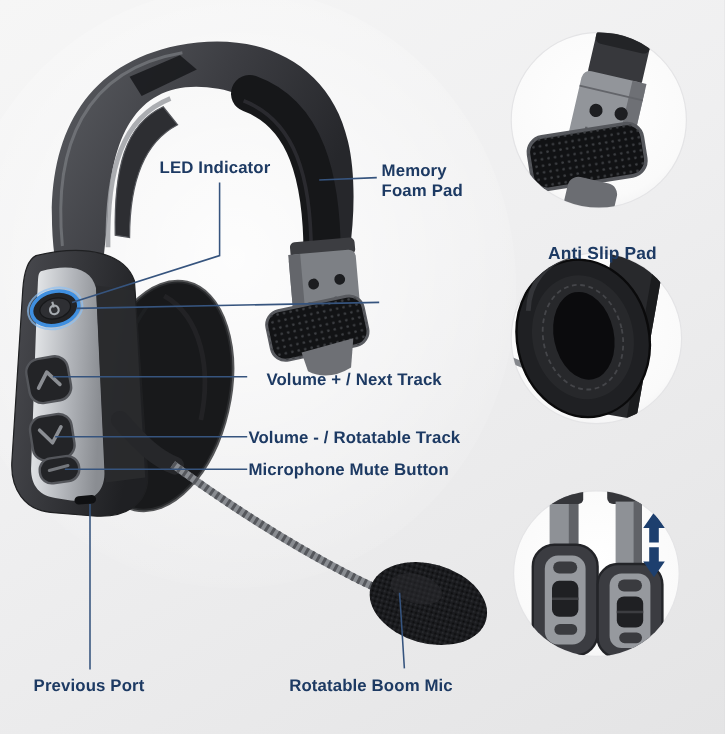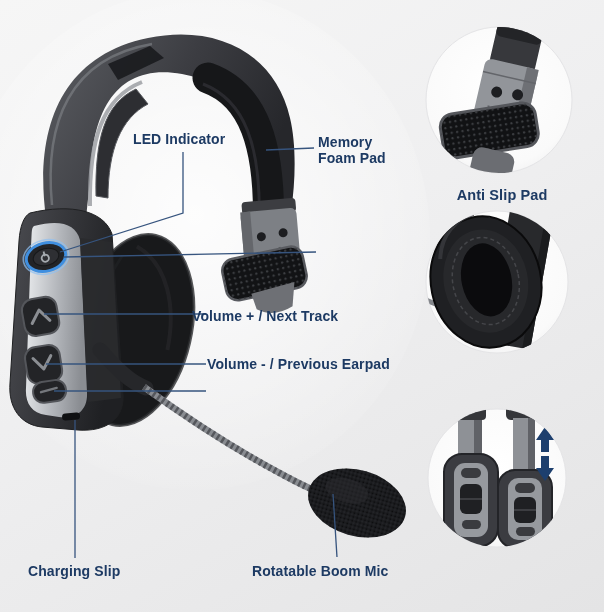--- a/index.html
+++ b/index.html
@@ -12,21 +12,21 @@
   .label {
     position:absolute;
     font-weight:700;
     font-size:14px;
     line-height:1.16;
     color:var(--label-text,#1d3a63);
     white-space:pre-line;
     letter-spacing:.1px;
   }
   .label.center { transform:translateX(-50%); text-align:center; }
-  .label.caption { font-size:14.5px; }
+  .label.caption { font-size:14.5px;margin-top:17px; }
   .cl { stroke:var(--callout-line,#36547e); stroke-width:1.3; fill:none; }
 </style>
 </head>
 <body>
 
 <div class="stage">
 
   <svg viewBox="0 0 604 612" width="604" height="612">
     <defs>
       <radialGradient id="glow" cx="50%" cy="45%" r="60%">
@@ -250,25 +250,26 @@
       </g>
     </g>
   </svg>
 
   <div class="label" style="left:133px; top:131px">LED Indicator</div>
 
   <div class="label" style="left:318px; top:134px">Memory
 Foam Pad</div>
 
 
-  <div class="label" style="left:192px; top:308px">Volume + / Next Track</div>
-
-  <div class="label" style="left:207px; top:356px">Volume - / Previous Earpad</div>
-
-
-  <div class="label" style="left:28px; top:563px">Charging Slip</div>
-
-  <div class="label" style="left:252px; top:563px">Rotatable Boom Mic</div>
+  <div class="label" style="left:222px; top:308px">Volume + / Next Track</div>
+
+  <div class="label" style="left:207px; top:356px">Volume - / Rotatable Track</div>
+
+  <div class="label" style="left:207px; top:383px">Microphone Mute Button</div>
+
+  <div class="label" style="left:28px; top:563px">Previous Port</div>
+
+  <div class="label" style="left:241px; top:563px">Rotatable Boom Mic</div>
 
   <div class="label center caption" style="left:502px; top:187px">Anti Slip Pad</div>
 
 
 </div>
 
 </body></html>

